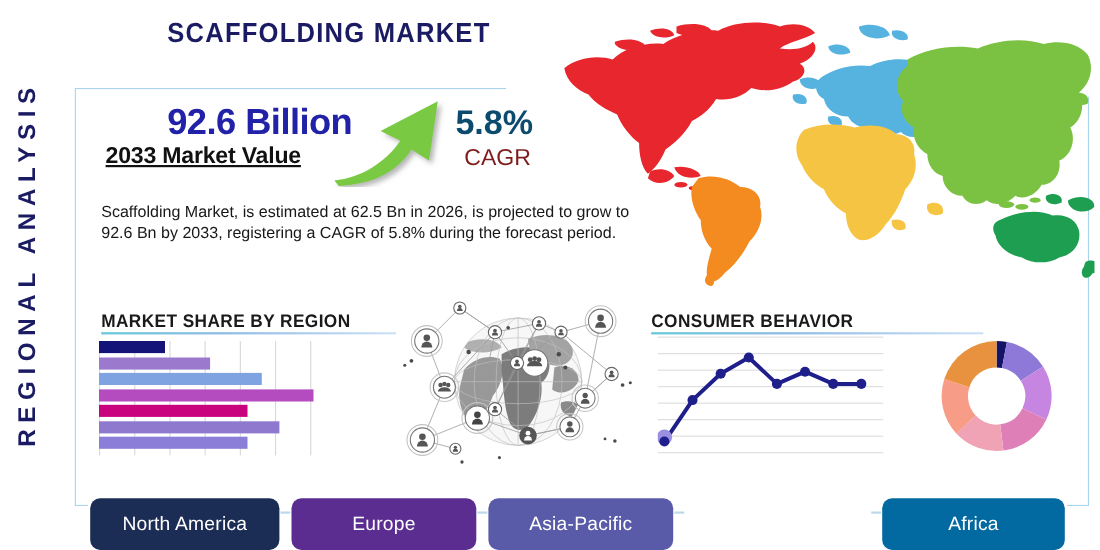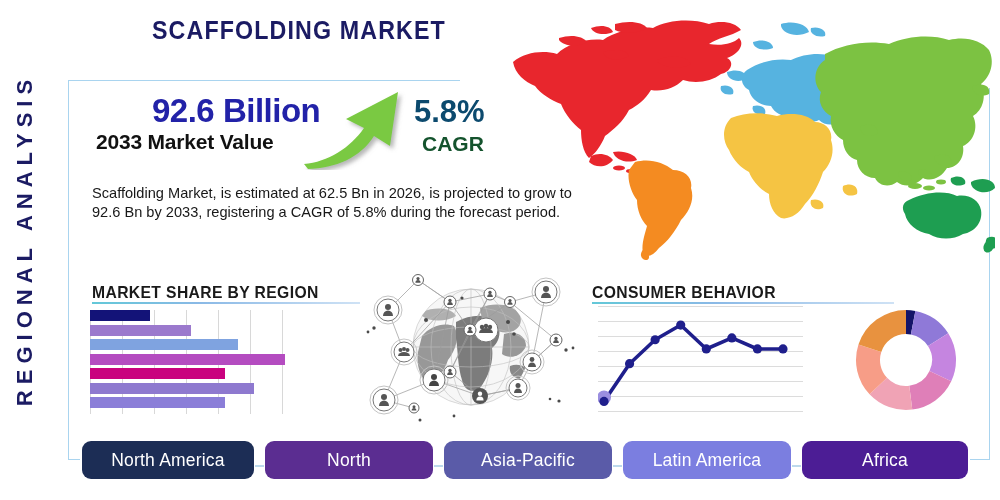--- a/index.html
+++ b/index.html
@@ -36,29 +36,29 @@
   
   .hero{position:absolute;left:96px;top:92px;width:420px;height:80px;}
   .hero-value{
     position:absolute;left:28px;top:0;font-size:33px;font-weight:700;
     color:#2222a8;white-space:nowrap;letter-spacing:-.5px;
     font-family:"Liberation Sans Narrow","Liberation Sans",sans-serif;
     margin-left:28px;
   }
   .hero-sub{
     position:absolute;left:0px;top:38px;font-size:21px;font-weight:700;
-    color:#111;white-space:nowrap;letter-spacing:-.2px;
+    color:#111;white-space:nowrap;letter-spacing:-.2px;text-decoration:underline;
   }
   .hero-cagr{
     position:absolute;left:318px;top:2px;font-size:31px;font-weight:700;
     color:#0c4a6e;white-space:nowrap;
     font-family:"Liberation Sans Narrow","Liberation Sans",sans-serif;
   }
   .hero-cagr-sub{
-    position:absolute;left:326px;top:40px;font-size:21px;font-weight:700;color:#14532d;
+    position:absolute;left:326px;top:40px;font-size:21px;font-weight:400;color:#7f1d1d;
   }
   .arrow-wrap{position:absolute;left:206px;top:-4px;width:110px;height:82px;}
 
   
   .para{
     position:absolute;left:92px;top:184px;width:506px;
     font-size:14.6px;line-height:19px;color:#181818;
     font-family:"Liberation Sans",sans-serif;
   }
 
@@ -91,21 +91,21 @@
   .linechart{position:absolute;left:598px;top:306px;width:205px;height:108px;}
   .line-grid{position:absolute;left:0;top:0;width:100%;height:100%;}
   .line-grid i{position:absolute;left:0;width:100%;height:1px;background:#dcdcdc;}
 
   
   .donut-wrap{position:absolute;left:852px;top:306px;width:108px;height:108px;}
 
   
   .pills{position:absolute;left:82px;top:441px;width:910px;height:50px;}
   .pill{
-    position:absolute;top:0;height:38px;border-radius:9px;
+    position:absolute;top:12px;height:47px;border-radius:9px;
     display:flex;align-items:center;justify-content:center;
     color:#ffffff;font-size:17.5px;letter-spacing:.2px;
     font-family:"Liberation Sans",sans-serif;
   }
   .pill-connect{position:absolute;top:24px;height:2px;background:#bcd9ec;}
 </style>
 </head>
 <body>
 
 <div id="root">
@@ -471,29 +471,26 @@
   </div>
 
   <div class="frame-mask-bottom"></div>
 
   <div class="pills" id="pills">
       <div class="pill" style="left: 0px; width: 172px; background: rgb(28, 45, 85);">
         <span>North America</span>
       </div>
       <div class="pill-connect" style="left: 173px; width: 9px;"></div>
       <div class="pill" style="left: 183px; width: 168px; background: rgb(91, 45, 145);">
-        <span>North</span>
+        <span>Europe</span>
       </div>
       <div class="pill-connect" style="left: 352px; width: 9px;"></div>
       <div class="pill" style="left: 362px; width: 168px; background: rgb(90, 91, 168);">
         <span>Asia-Pacific</span>
       </div>
       <div class="pill-connect" style="left: 531px; width: 9px;"></div>
-      <div class="pill" style="left: 541px; width: 168px; background: rgb(123, 126, 224);">
-        <span>Latin America</span>
-      </div>
       <div class="pill-connect" style="left: 710px; width: 9px;"></div>
-      <div class="pill" style="left: 720px; width: 166px; background: #4c1d95;">
+      <div class="pill" style="left: 720px; width: 166px; background: #0369a1;">
         <span>Africa</span>
       </div>
     </div>
 
 </div>
 
 </body></html>

